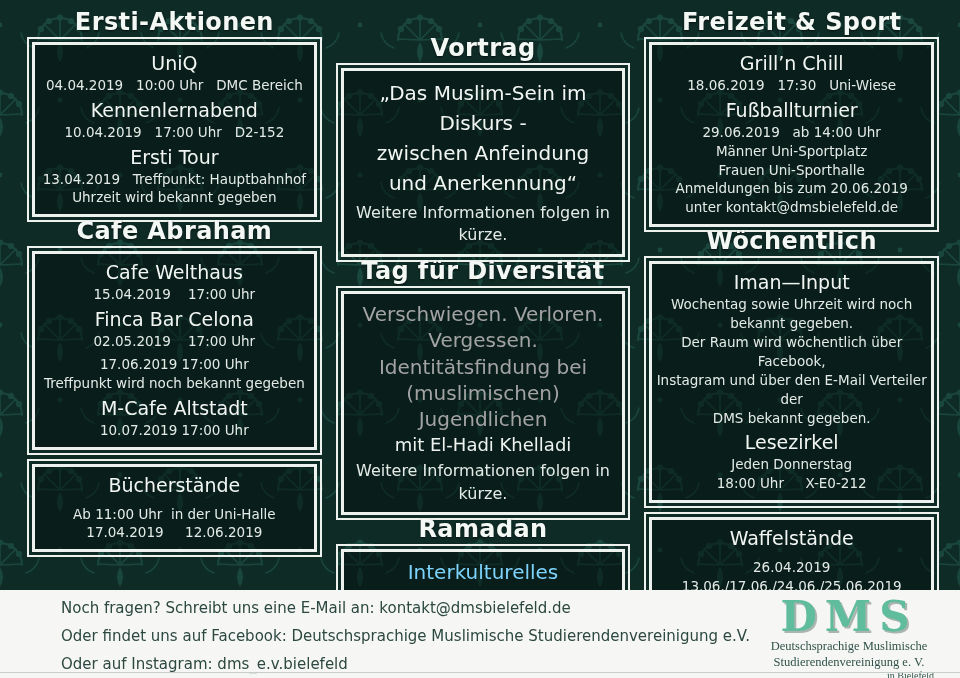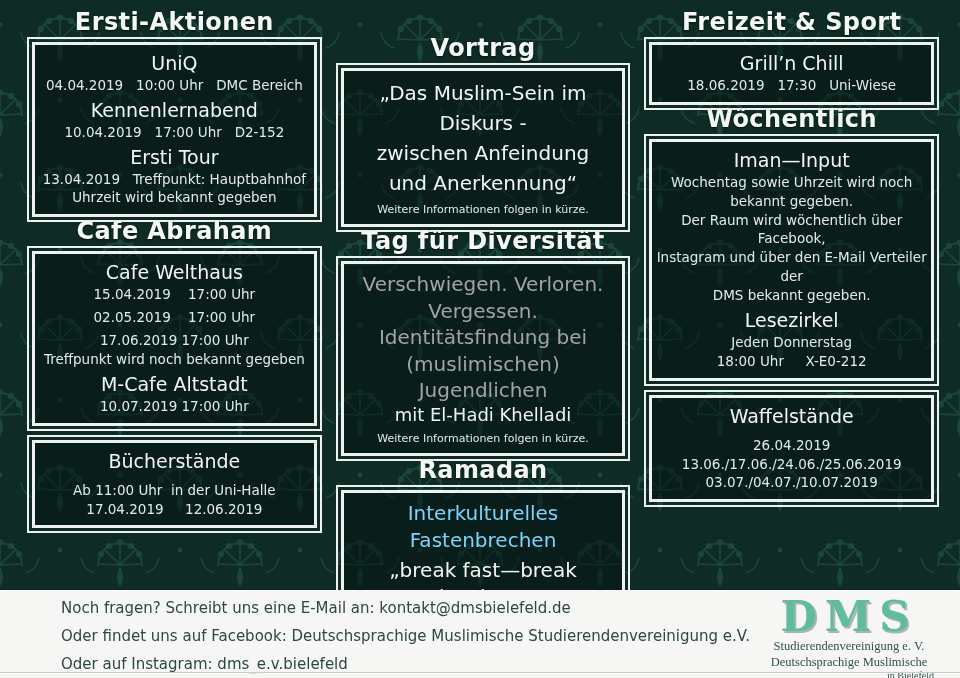--- a/index.html
+++ b/index.html
@@ -41,21 +41,21 @@
   }
   .box.gap-top{margin-top:14px;}
   .event + .event{margin-top:4px;}
   .etitle{font-size:19px;line-height:1.26;color:#f2f6f3;}
   .detail{
     font-size:13.5px;line-height:1.4;
     color:#e4ebe7;
     white-space:pre-wrap;
   }
   .quote{font-size:20px;line-height:1.5;color:#f2f6f3;}
-  .note{font-size:11px;line-height:1.4;margin-top:4px;color:#e4ebe7;}
+  .note{font-size:16px;line-height:1.4;margin-top:4px;color:#e4ebe7;}
   .divline{font-size:20px;line-height:1.32;color:#a3a3a3;}
   .speaker{font-size:18px;line-height:1.3;color:#eef3f0;}
   .rtitle{font-size:20px;line-height:1.35;color:#7dd3fc;}
   .rsub{font-size:20px;line-height:1.35;margin-top:3px;color:#f2f6f3;}
   .stand-title{font-size:19px;line-height:1.26;}
   .stand-details{margin-top:7px;}
   .footer{
     position:relative;z-index:1;
     box-sizing:border-box;
     height:88px;
@@ -139,20 +139,21 @@
         </div>
       </div>
 
       <h2 class="heading mt">Cafe Abraham</h2>
       <div class="box">
         <div class="event">
           <div class="etitle">Cafe Welthaus</div>
           <div class="detail">15.04.2019    17:00 Uhr</div>
         </div>
         <div class="event">
+          <div class="etitle">Finca Bar Celona</div>
           <div class="detail">02.05.2019    17:00 Uhr</div>
         </div>
         <div class="event">
           <div class="detail">17.06.2019 17:00 Uhr</div>
           <div class="detail">Treffpunkt wird noch bekannt gegeben</div>
         </div>
         <div class="event">
           <div class="etitle">M-Cafe Altstadt</div>
           <div class="detail">10.07.2019 17:00 Uhr</div>
         </div>
@@ -197,20 +198,28 @@
       </div>
     </div>
 
     <div class="col">
       <h2 class="heading">Freizeit &amp; Sport</h2>
       <div class="box">
         <div class="event">
           <div class="etitle">Grill’n Chill</div>
           <div class="detail">18.06.2019   17:30   Uni-Wiese</div>
         </div>
+        <div class="event">
+          <div class="etitle">Fußballturnier</div>
+          <div class="detail">29.06.2019   ab 14:00 Uhr</div>
+          <div class="detail">Männer Uni-Sportplatz</div>
+          <div class="detail">Frauen Uni-Sporthalle</div>
+          <div class="detail">Anmeldungen bis zum 20.06.2019</div>
+          <div class="detail">unter kontakt@dmsbielefeld.de</div>
+        </div>
       </div>
 
       <h2 class="heading mt">Wöchentlich</h2>
       <div class="box">
         <div class="event">
           <div class="etitle">Iman—Input</div>
           <div class="detail">Wochentag sowie Uhrzeit wird noch</div>
           <div class="detail">bekannt gegeben.</div>
           <div class="detail">Der Raum wird wöchentlich über Facebook,</div>
           <div class="detail">Instagram und über den E-Mail Verteiler der</div>
@@ -235,20 +244,20 @@
   </div>
 
   <div class="footer">
     <div class="footer-lines">
       <p>Noch fragen? Schreibt uns eine E-Mail an: kontakt@dmsbielefeld.de</p>
       <p>Oder findet uns auf Facebook: Deutschsprachige Muslimische Studierendenvereinigung e.V.</p>
       <p>Oder auf Instagram: dms_e.v.bielefeld</p>
     </div>
     <div class="logo">
       <div class="logo-dms">DMS</div>
+      <div class="logo-sub">Deutschsprachige Muslimische</div>
       <div class="logo-sub">Studierendenvereinigung e. V.</div>
-      <div class="logo-sub">Deutschsprachige Muslimische</div>
       <div class="logo-sub small">in Bielefeld</div>
     </div>
     <div class="footer-divider"></div>
   </div>
 
 </div>
 
 </body></html>

